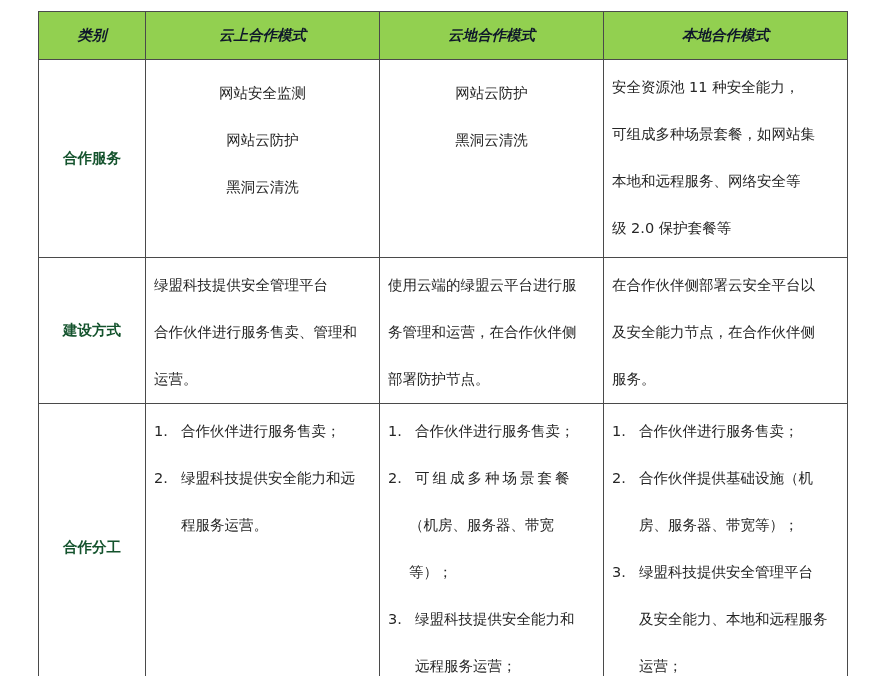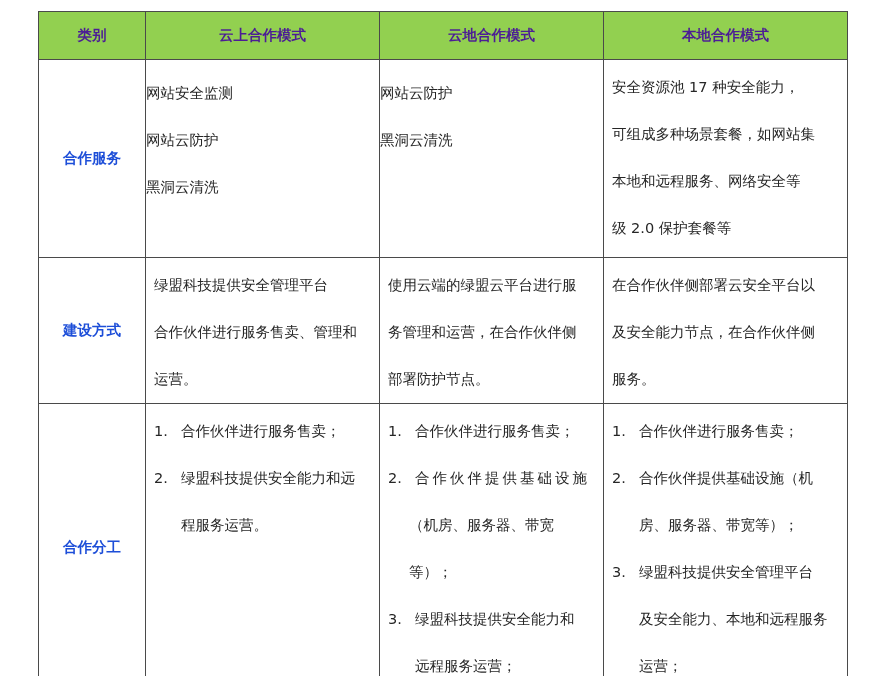--- a/index.html
+++ b/index.html
@@ -9,23 +9,23 @@
     position: absolute; left: 38px; top: 11px;
     border-collapse: collapse; table-layout: fixed;
     width: 809px;
   }
   table.coop td, table.coop th {
     border: 1.5px solid #4a4a4a;
     vertical-align: top;
     font-size: 14.5px;
     padding: 0;
   }
-  th { background: #92d050; font-weight: bold; height: 47px; text-align: center; vertical-align: middle !important; color: #4c1d95; }
-  td.label { text-align: center; vertical-align: middle !important; font-weight: bold; color: #1d4ed8; }
-  .center-lines { text-align: left; padding-top: 10px !important; }
+  th { background: #92d050; font-weight: bold; height: 47px; text-align: center; vertical-align: middle !important; color: #0f172a; font-style: italic; }
+  td.label { text-align: center; vertical-align: middle !important; font-weight: bold; color: #14532d; }
+  .center-lines { text-align: center; padding-top: 10px !important; }
   .center-lines div { line-height: 47px; height: 47px; }
   .para { padding: 4px 7px 0 8px !important; line-height: 47px; text-align: left; }
   .list { padding: 4px 6px 0 8px !important; }
   .li { display: flex; line-height: 47px; }
   .li .num { width: 27px; flex: 0 0 27px; }
   .li .txt { flex: 1; }
   tr.r1 td { height: 187px; }
   tr.r2 td { height: 140px; }
   tr.r3 td { height: 278px; }
 </style>
@@ -54,21 +54,21 @@
       <td class="center-lines">
         <div>网站安全监测</div>
         <div>网站云防护</div>
         <div>黑洞云清洗</div>
       </td>
       <td class="center-lines">
         <div>网站云防护</div>
         <div>黑洞云清洗</div>
       </td>
       <td class="para">
-        <div>安全资源池 17 种安全能力，</div>
+        <div>安全资源池 11 种安全能力，</div>
         <div>可组成多种场景套餐，如网站集</div>
         <div>本地和远程服务、网络安全等</div>
         <div>级 2.0 保护套餐等</div>
       </td>
     </tr>
 
     <tr class="r2">
       <td class="label">建设方式</td>
       <td class="para">
         <div>绿盟科技提供安全管理平台</div>
@@ -103,21 +103,21 @@
         </div>
       </td>
       <td class="list">
         <div class="li">
           <span class="num">1.</span>
           <span class="txt">合作伙伴进行服务售卖；</span>
         </div>
         <div class="li">
           <span class="num">2.</span>
           <span class="txt">
-            <div class="justify-line" style="letter-spacing:3px">合作伙伴提供基础设施</div>
+            <div class="justify-line" style="letter-spacing:3px">可组成多种场景套餐</div>
             <div style="margin-left:-6px">（机房、服务器、带宽等）；</div>
           </span>
         </div>
         <div class="li">
           <span class="num">3.</span>
           <span class="txt">
             <div>绿盟科技提供安全能力和</div>
             <div>远程服务运营；</div>
           </span>
         </div>

